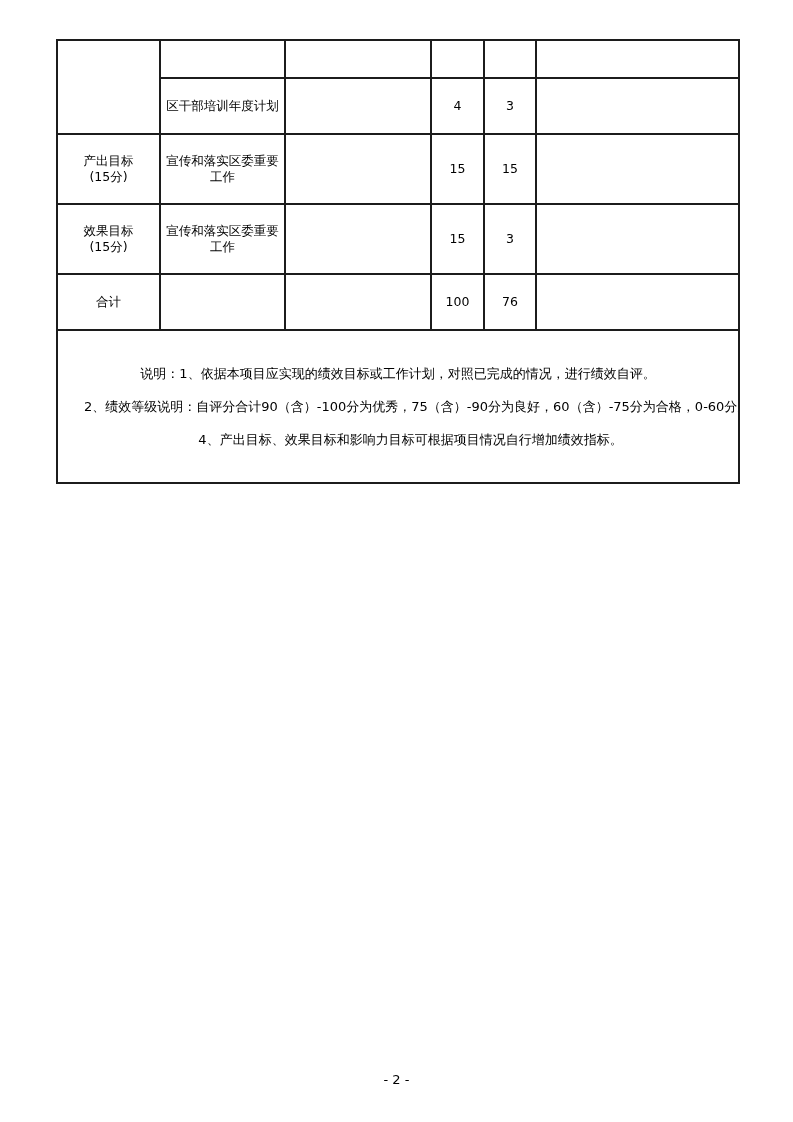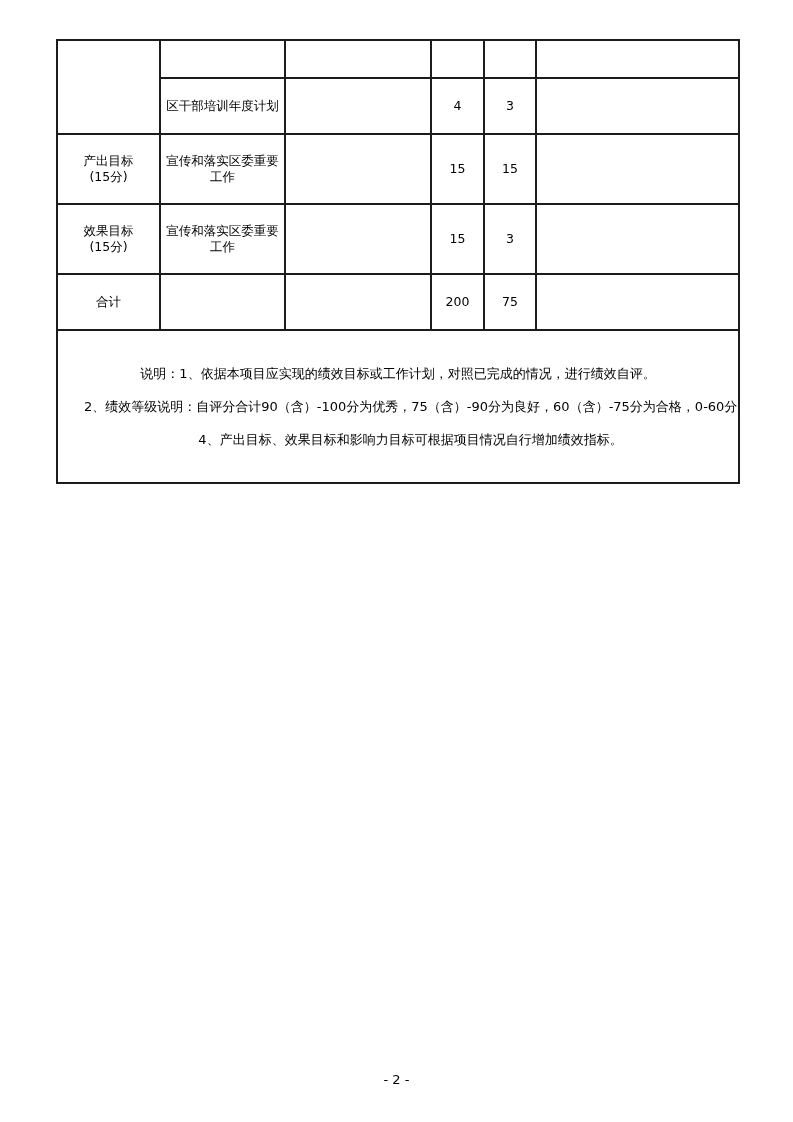--- a/index.html
+++ b/index.html
@@ -108,22 +108,22 @@
         <td>宣传和落实区委重要工作</td>
         <td></td>
         <td>15</td>
         <td>3</td>
         <td></td>
       </tr>
       <tr class="row-std">
         <td>合计</td>
         <td></td>
         <td></td>
-        <td>200</td>
-        <td>75</td>
+        <td>100</td>
+        <td>76</td>
         <td></td>
       </tr>
       <tr class="row-notes">
         <td class="notes-cell" colspan="6">
           <div class="note-line">说明：1、依据本项目应实现的绩效目标或工作计划，对照已完成的情况，进行绩效自评。</div>
           <div class="note-line indent">2、绩效等级说明：自评分合计90（含）-100分为优秀，75（含）-90分为良好，60（含）-75分为合格，0-60分为不合格。</div>
           <div class="note-line indent">4、产出目标、效果目标和影响力目标可根据项目情况自行增加绩效指标。</div>
         </td>
       </tr>
     </tbody>

